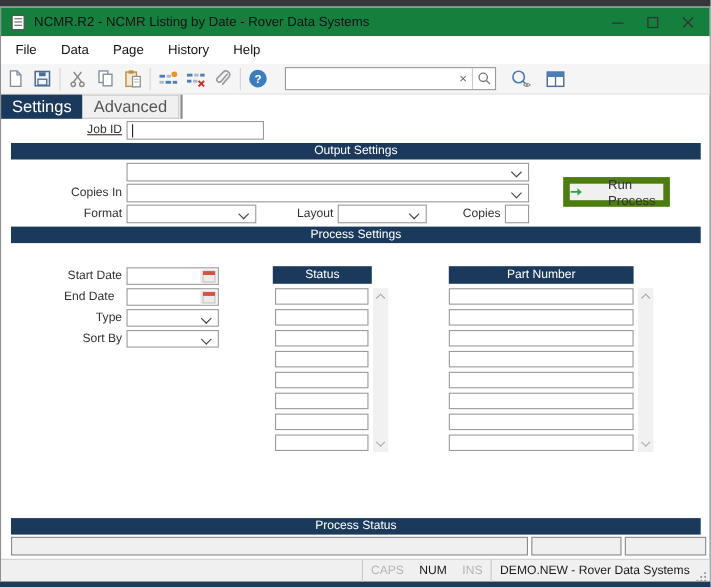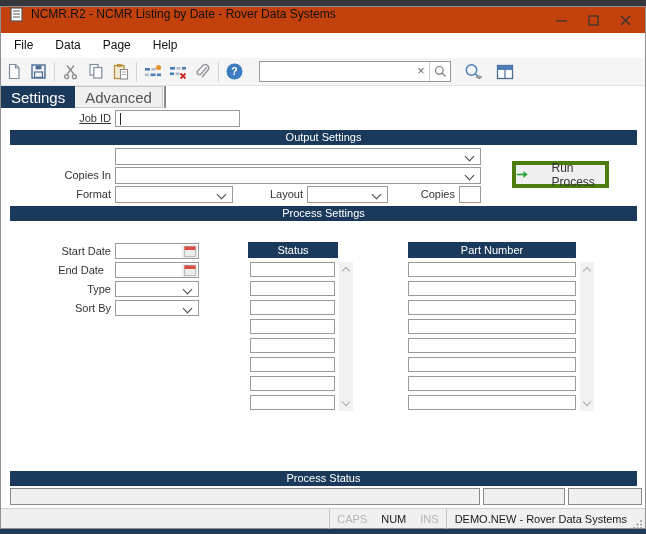--- a/index.html
+++ b/index.html
@@ -8,21 +8,21 @@
     background:linear-gradient(180deg,#35383b 0%,#27313d 40%,#1c3b5c 100%);
     font-family:"Liberation Sans", sans-serif;
     -webkit-font-smoothing:antialiased;
   }
   .screen{position:relative;width:646px;height:534px;}
   .app-window{
     position:absolute;left:0;top:6px;right:0;bottom:5px;
     background:#ffffff;border:1px solid #8f8f8f;box-sizing:border-box;
   }
   
-  .titlebar{position:absolute;left:0;top:0;right:0;height:26px;background:#c2410c;display:flex;align-items:flex-start;}
+  .titlebar{position:absolute;left:0;top:0;right:0;height:26px;background:#15803d;display:flex;align-items:center;}
   .title-icon{margin-left:9px;display:flex;align-items:center;}
   .title-text{margin-left:8px;font-size:12px;color:#111111;white-space:nowrap;}
   .win-controls{position:absolute;right:4px;top:0;height:26px;display:flex;}
   .win-btn{width:32px;height:26px;display:flex;align-items:center;justify-content:center;}
   
   .menubar{position:absolute;left:0;top:26px;right:0;height:25px;background:#ffffff;display:flex;align-items:center;padding-left:2px;text-align:right;}
   .menu-item{padding:0 11px;font-size:12px;color:#111111;line-height:25px;}
   
   .toolbar{position:absolute;left:0;top:51px;right:0;height:28px;background:#f5f5f5;display:flex;align-items:center;border-bottom:1px solid #e3e3e3;box-sizing:border-box;}
   .tb-btn{width:25px;height:24px;display:flex;align-items:center;justify-content:center;margin:0 0px;}
@@ -39,21 +39,21 @@
   .tab-endline{width:2px;height:22px;background:#8a8a8a;margin-left:1px;}
   
   .lbl{position:absolute;font-size:11px;color:#333333;text-align:right;line-height:17px;}
   .hdr-bar{position:absolute;left:9px;width:627px;height:15px;background:#1b3a5b;color:#ffffff;font-size:11px;text-align:center;line-height:15px;}
   .tinput{position:absolute;background:#ffffff;border:1px solid #9a9a9a;box-sizing:border-box;}
   .combo{position:absolute;background:#ffffff;border:1px solid #9a9a9a;box-sizing:border-box;}
   .chev{position:absolute;right:7px;top:4px;width:6px;height:6px;border-right:1.3px solid #444;border-bottom:1.3px solid #444;transform:rotate(45deg);}
   .caret{position:absolute;left:4px;top:2px;width:1px;height:12px;background:#222;}
   .cal-btn{position:absolute;right:1px;top:1px;width:15px;height:13px;background:#ececec;display:flex;align-items:center;justify-content:center;}
   
-  .run-btn{position:absolute;left:511px;top:154px;width:97px;height:27px;background:#f0f0f0;border:4px solid #4d7c0f;box-sizing:border-box;display:flex;align-items:center;justify-content:center;gap:23px;font-size:12px;color:#333;}
+  .run-btn{position:absolute;left:511px;top:154px;width:97px;height:27px;background:#f0f0f0;border:6px solid #4d7c0f;box-sizing:border-box;display:flex;align-items:center;justify-content:center;gap:23px;font-size:12px;color:#333;}
   
   .list-hdr{position:absolute;height:16px;background:#1b3a5b;color:#fff;font-size:11px;text-align:center;line-height:16px;}
   .list-row{position:absolute;height:15px;background:#fff;border:1px solid #9a9a9a;box-sizing:border-box;}
   .scrollbar{position:absolute;width:14px;background:#f1f1f1;}
   .sc-chev{position:absolute;left:4px;width:5px;height:5px;border-right:1.3px solid #ababab;border-bottom:1.3px solid #ababab;}
   .sc-up{top:6px;transform:rotate(-135deg);}
   .sc-dn{bottom:6px;transform:rotate(45deg);}
   
   .ps-box{position:absolute;top:481px;height:17px;background:#f0f0f0;border:1px solid #8a8a8a;box-sizing:border-box;}
   
@@ -98,20 +98,21 @@
               <line x1="10" y1="1" x2="1" y2="10" stroke="#333" stroke-width="1.3"></line>
             </svg>
         </div>
       </div>
     </div>
 
     <div class="menubar">
       <span class="menu-item">File</span>
       <span class="menu-item">Data</span>
       <span class="menu-item">Page</span>
+      <span class="menu-item">History</span>
       <span class="menu-item">Help</span>
     </div>
 
     <div class="toolbar">
       <div class="tb-btn">
         <svg width="16" height="17" viewBox="0 0 16 17">
             <path d="M3.5 1.5 h6 l3.5 3.5 v10.5 h-9.5 z" fill="#ffffff" stroke="#7d8d9e" stroke-width="1.2"></path>
             <path d="M9.5 1.5 v3.5 h3.5" fill="none" stroke="#7d8d9e" stroke-width="1.2"></path>
           </svg>
       </div>

